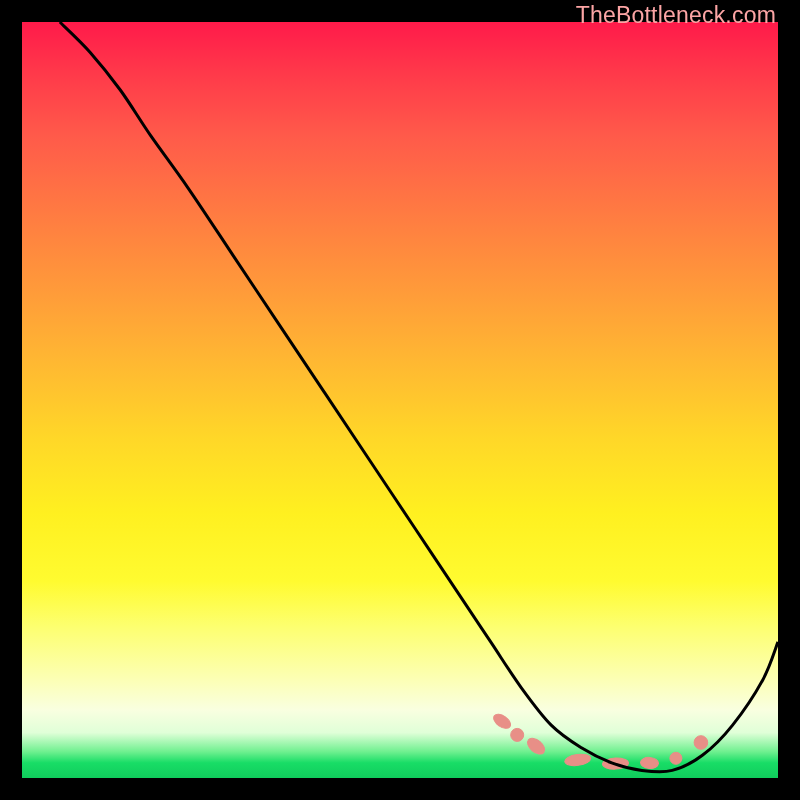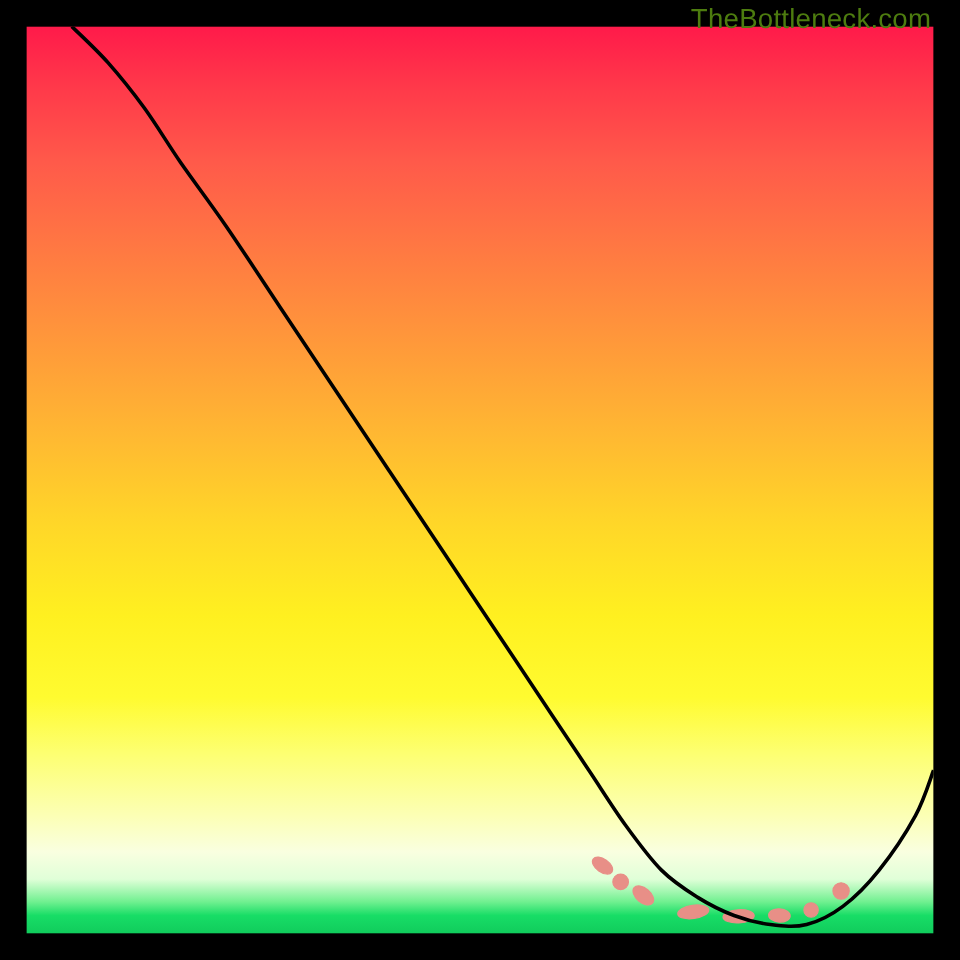--- a/index.html
+++ b/index.html
@@ -44,21 +44,21 @@
       #18dd66 98%,
       #10cc5c 100%
     );
   }
   .watermark {
     position: absolute;
     top: 2px;
     right: 24px;
     font-size: 23px;
     font-weight: 500;
-    color: #4d7c0f;
+    color: #fca5a5;
     letter-spacing: 0.2px;
   }
   svg.curve {
     position: absolute;
     left: 0;
     top: 0;
     width: 100%;
     height: 100%;
     overflow: visible;
   }

